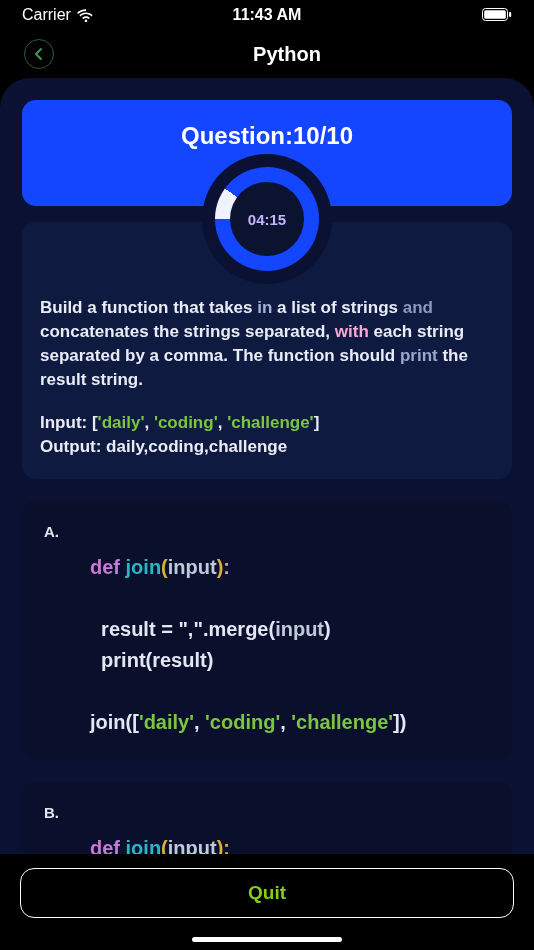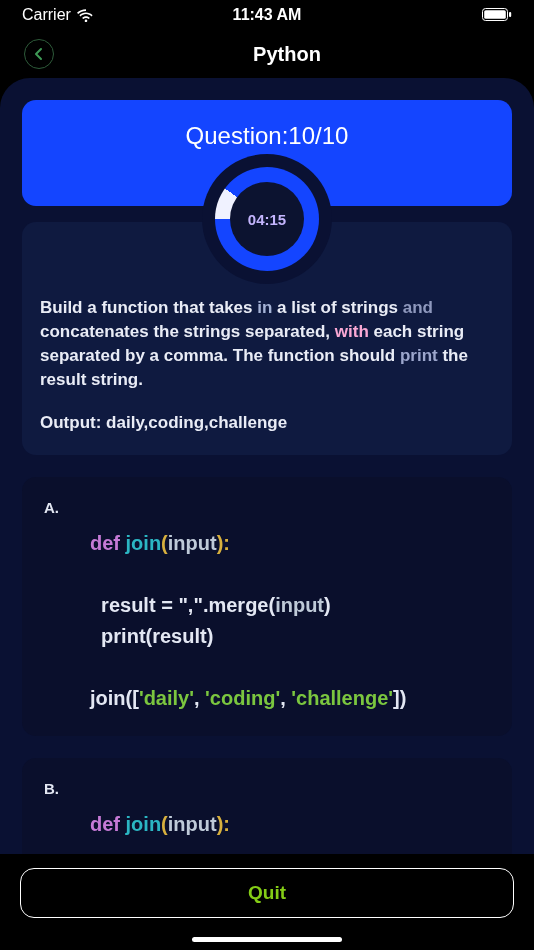--- a/index.html
+++ b/index.html
@@ -14,21 +14,21 @@
     
     .nav { height:48px; display:flex; align-items:center; position:relative; padding:0 24px; }
     .back-btn { width:30px; height:30px; border-radius:50%; border:1.5px solid #2e5b3a; display:flex; align-items:center; justify-content:center; background:transparent; color:#3f9a56; }
     .nav-title { position:absolute; left:50%; transform:translateX(-50%); color:#fff; font-size:20px; font-weight:700;margin-left:20px; }
 
     
     .stage { position:absolute; top:78px; left:0; right:0; bottom:96px; background:#0a1133; border-top-left-radius:30px; border-top-right-radius:30px; overflow:hidden; }
     .scroll { position:absolute; inset:0; overflow:hidden; padding:22px 22px 0 22px; }
 
     
-    .q-header { background:#1445ff; border-radius:14px; height:106px; display:flex; align-items:flex-start; justify-content:center; padding-top:22px; color:#fff; font-size:24px; font-weight:400; }
+    .q-header { background:#1445ff; border-radius:14px; height:106px; display:flex; align-items:flex-start; justify-content:center; padding-top:22px; color:#fff; font-size:24px; font-weight:700; }
 
     
     .timer-wrap { display:flex; justify-content:center; margin-top:-52px; position:relative; z-index:2; }
     .timer-shell { width:130px; height:130px; border-radius:50%; background:#0a1133; display:flex; align-items:center; justify-content:center; }
     .timer-ring { width:104px; height:104px; border-radius:50%; position:relative; display:flex; align-items:center; justify-content:center;
       background:conic-gradient(from -90deg,#f0f2ff 0deg 36deg,#1445ff 36deg 360deg); }
     .timer-inner { width:74px; height:74px; border-radius:50%; background:#0c1330; display:flex; align-items:center; justify-content:center; color:#c4b5fd; font-size:15px; font-weight:700; }
 
     
     .q-body { background:#0f1a40; border-radius:14px; margin-top:-62px; padding:74px 18px 20px 18px; color:#e9ecf6; }
@@ -103,20 +103,21 @@
           <div class="timer-inner">04:15</div>
         </div>
       </div>
     </div>
 
     <div class="q-body">
       <div class="prompt">
         <span>Build a function that takes </span><span class="kw-in">in</span><span> a list of strings </span><span class="kw-and">and</span><span> concatenates the strings separated, </span><span class="kw-with">with</span><span> each string separated by a comma. The function should </span><span class="kw-print">print</span><span> the result string.</span>
       </div>
       <div class="io">
+        <div><span>Input: [</span><span class="str">'daily'</span><span>, </span><span class="str">'coding'</span><span>, </span><span class="str">'challenge'</span><span>]</span></div>
         <div><span>Output: </span><span>daily,coding,challenge</span></div>
       </div>
     </div>
 
     <div class="answer">
       <div class="ans-label">A.</div>
       <div class="code"><span class="def">def </span><span class="fn">join</span><span class="paren">(</span><span class="arg">input</span><span class="paren">):</span>
 
 <span class="plain">  result = </span><span class="plain">","</span><span class="plain">.merge(</span><span class="arg">input</span><span class="plain">)</span>
 <span class="plain">  print(result)</span>

